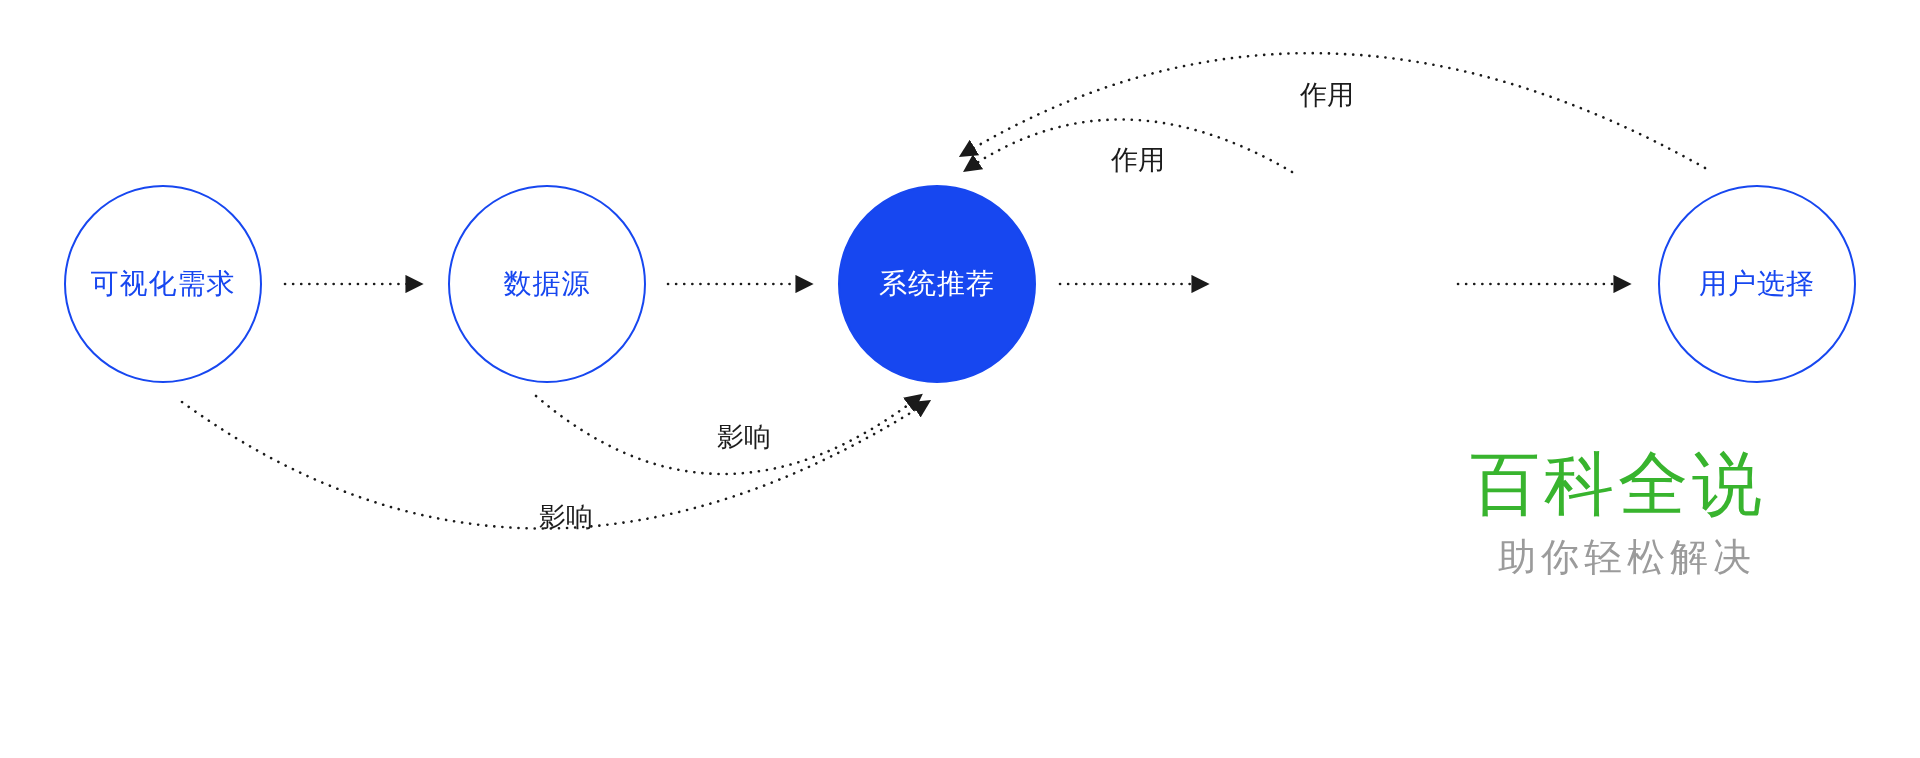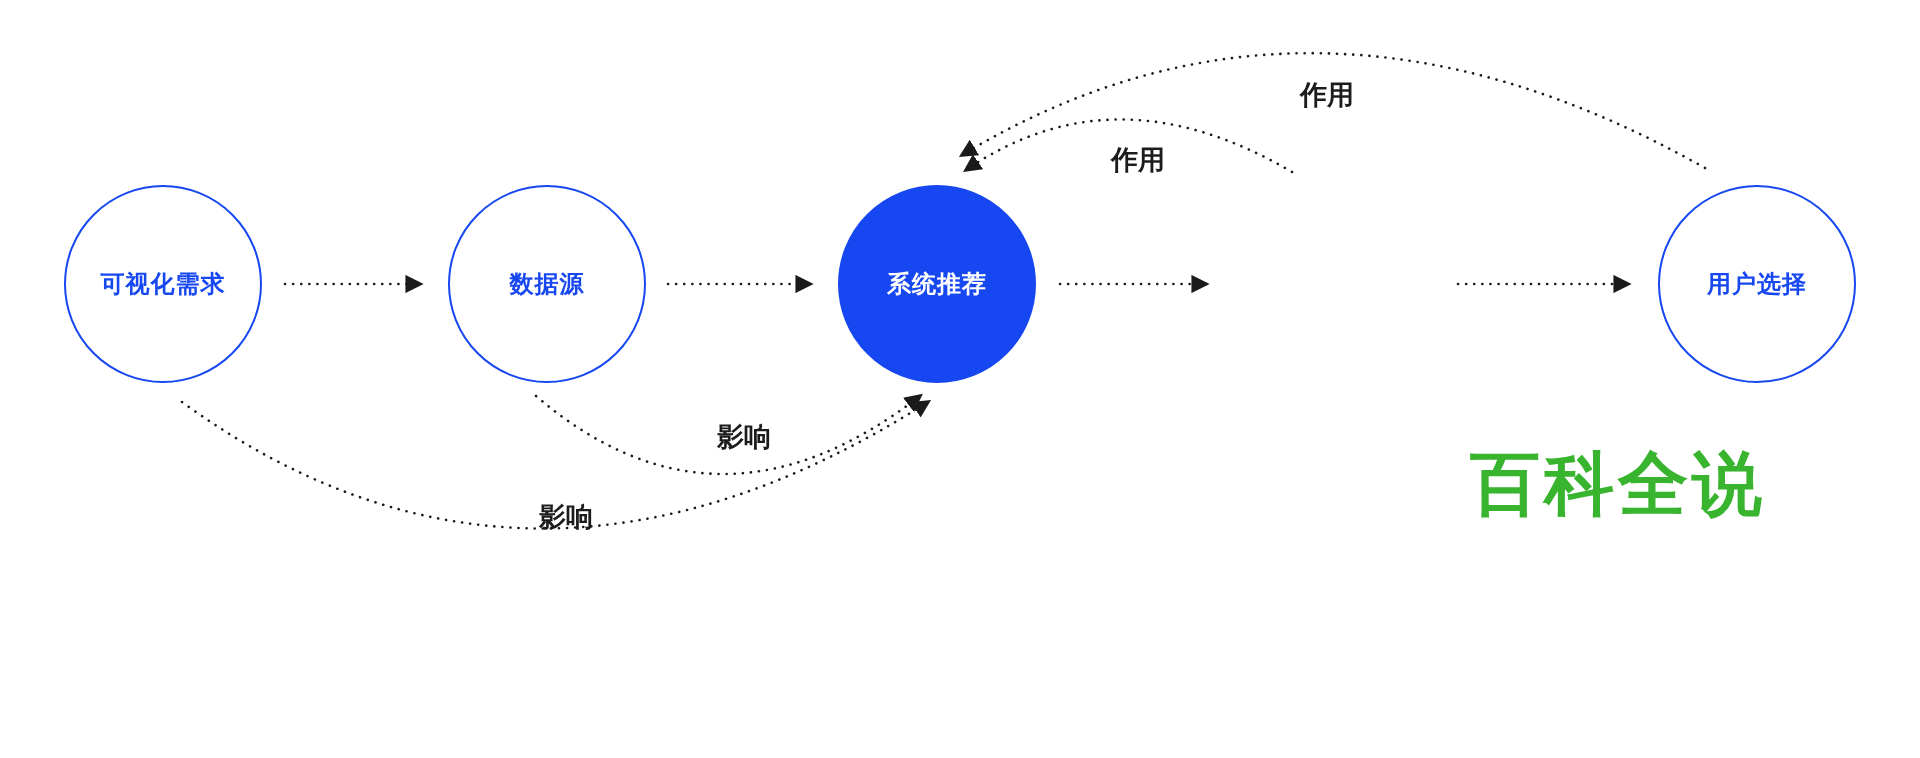--- a/index.html
+++ b/index.html
@@ -24,49 +24,49 @@
     position:absolute;
     width:198px;height:198px;
     border:2.5px solid var(--accent);
     border-radius:50%;
     box-sizing:border-box;
     background:#ffffff;
     display:flex;align-items:center;justify-content:center;
   }
   .node .node-label{
     color:var(--accent);
-    font-size:24px;
-    font-weight:bold;
+    font-size:28px;
+    font-weight:normal;
     letter-spacing:1px;
     white-space:nowrap;
   }
   .node.filled{
     background:var(--accent);
     border-color:var(--accent);
   }
   .node.filled .node-label{
     color:#ffffff;
   }
   .edge-label{
     position:absolute;
     transform:translate(-50%,-50%);
     font-size:27px;
-    font-weight:700;
+    font-weight:400;
     color:#1c1c1c;
     white-space:nowrap;
   }
   .wm{
     position:absolute;
     left:1470px;top:448px;
     text-align:left;
   }
   .wm-title{
     color:var(--logo-green);
     font-size:70px;
-    font-weight:700;
+    font-weight:400;
     letter-spacing:4px;
     line-height:1.05;
     white-space:nowrap;
   }
   .wm-subtitle{
     color:var(--logo-gray);
     font-size:38px;
     font-weight:500;
     letter-spacing:5px;
     margin-top:10px;
@@ -118,15 +118,16 @@
   <div class="edge-label" style="left:1138px;top:160px;">作用</div>
 
   <div class="edge-label" style="left:1327px;top:95px;">作用</div>
 
   <div class="edge-label" style="left:744px;top:437px;">影响</div>
 
   <div class="edge-label" style="left:566px;top:517px;">影响</div>
 
   <div class="wm">
     <div class="wm-title">百科全说</div>
+    <div class="wm-subtitle">助你轻松解决</div>
   </div>
 
 </div>
 
 </body></html>

